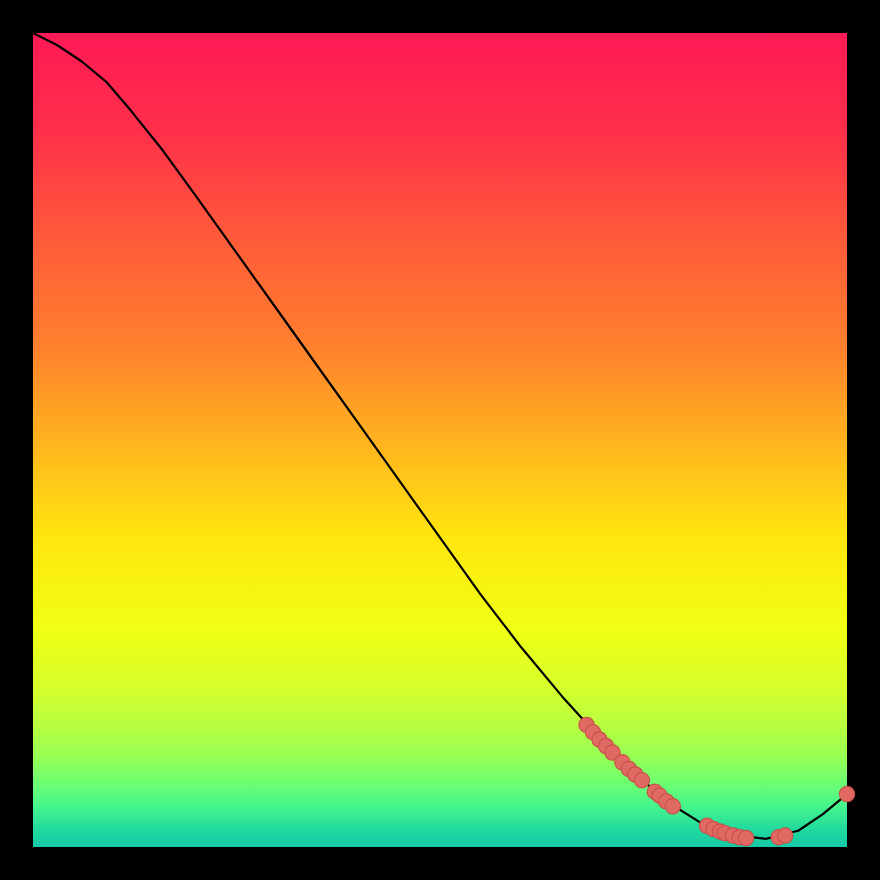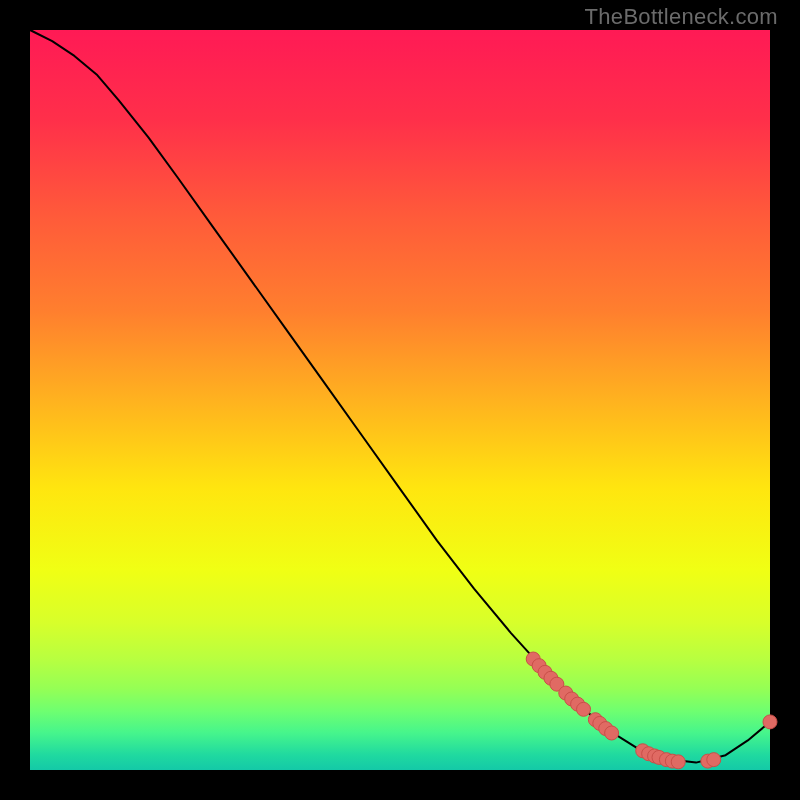--- a/index.html
+++ b/index.html
@@ -30,21 +30,20 @@
   svg {
     position: absolute;
     top: 0;
     left: 0;
   }
 </style>
 </head>
 <body>
 
 <div class="stage">
-  <div class="watermark">TheBottleneck.com</div>
 
   <svg width="800" height="800" viewBox="0 0 800 800">
     <defs>
       <linearGradient id="bg-grad" x1="0" y1="0" x2="0" y2="1">
           <stop offset="0.00%" stop-color="#ff1a55"></stop>
           <stop offset="12.00%" stop-color="#ff2f4a"></stop>
           <stop offset="25.00%" stop-color="#ff5a3a"></stop>
           <stop offset="38.00%" stop-color="#ff7f2e"></stop>
           <stop offset="50.00%" stop-color="#ffb21f"></stop>
           <stop offset="62.00%" stop-color="#ffe60f"></stop>

